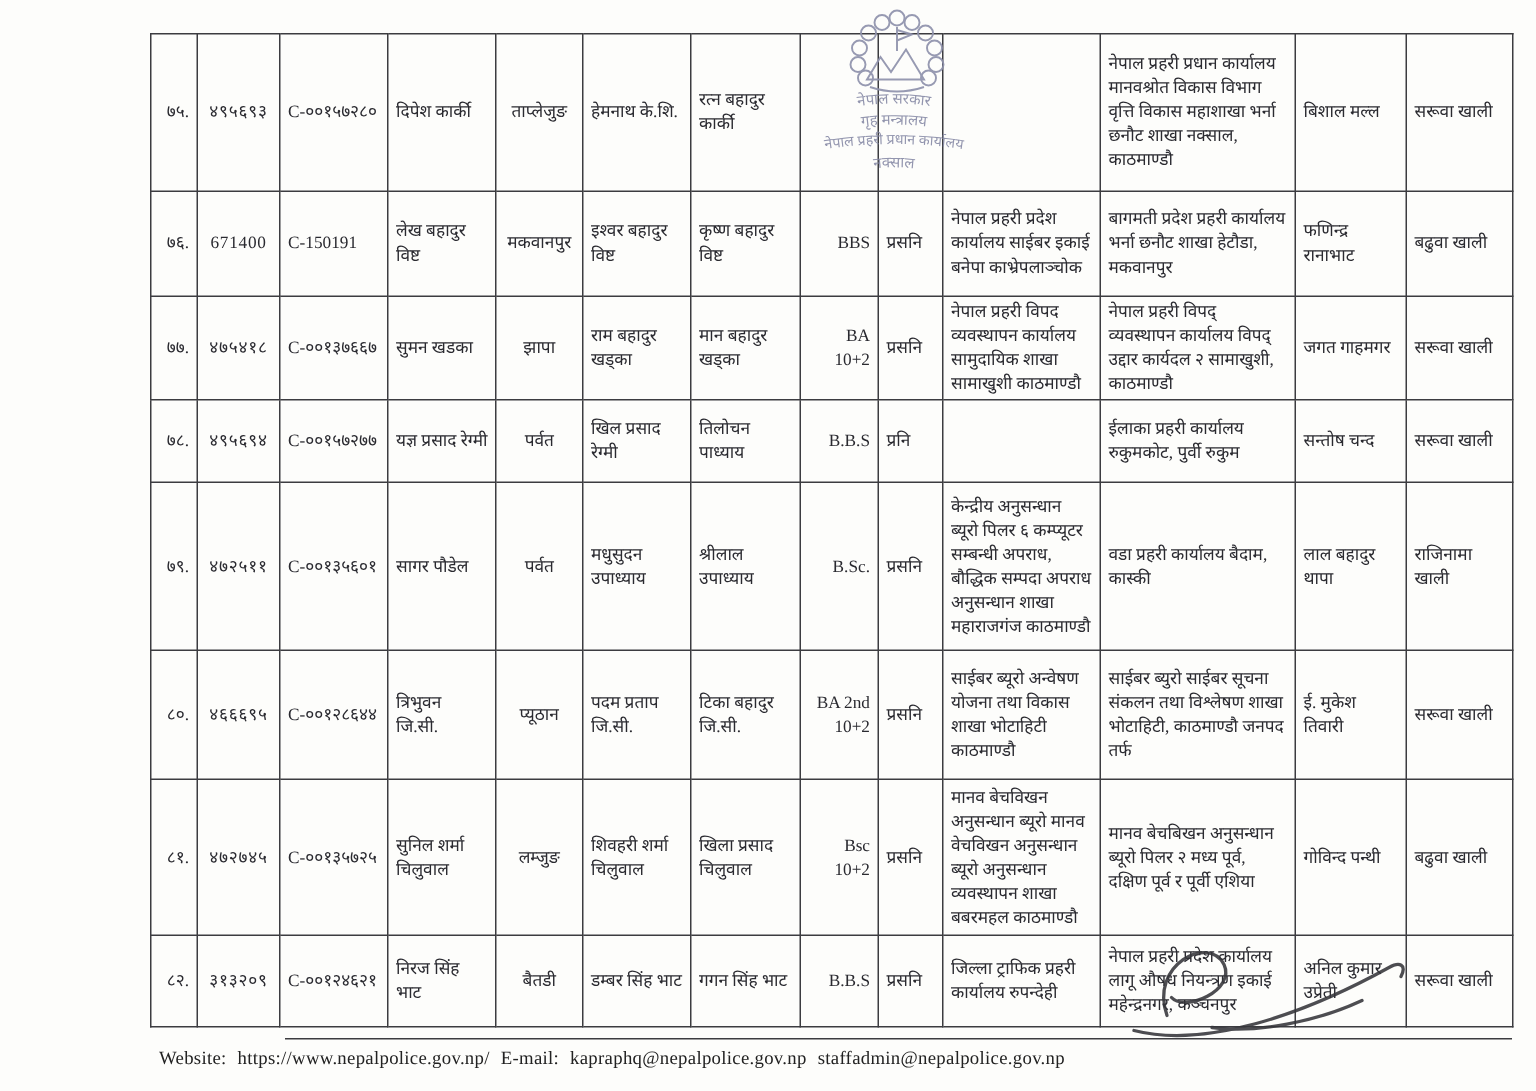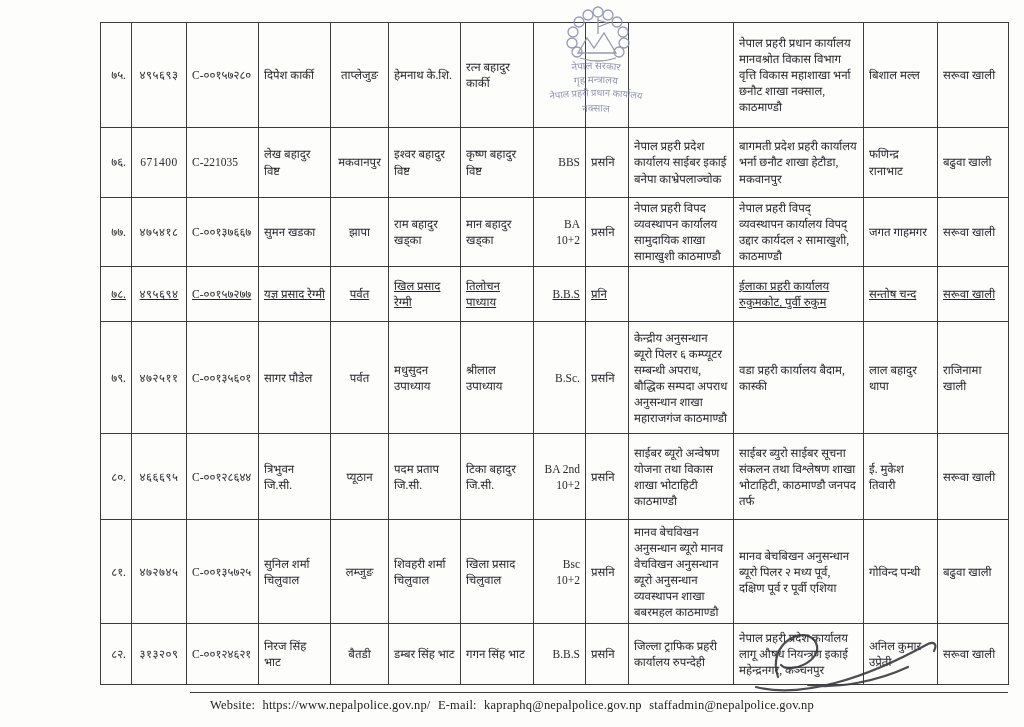--- a/index.html
+++ b/index.html
@@ -44,21 +44,21 @@
     position:absolute;left:748px;top:615px;width:200px;height:95px;
     z-index:6;pointer-events:none;
   }
   
   .footer-rule{
     position:absolute;left:190px;top:692px;width:818px;height:0;
     border-top:1.5px solid #3c3c40;
   }
   .footer-text{
     position:absolute;left:0;top:698px;width:816px;
-    text-align:right;font-size:12.5px;color:#222;
+    text-align:center;font-size:12.5px;color:#222;
     letter-spacing:.2px;
   }
   .footer-text span{margin:0 2px;}
 </style>
 </head>
 <body>
 
 <div class="sheet">
 
   <table class="roster">
@@ -89,21 +89,21 @@
       <td class="c-education"></td>
       <td class="c-rank"></td>
       <td class="c-current"></td>
       <td class="c-new">नेपाल प्रहरी प्रधान कार्यालय मानवश्रोत विकास विभाग वृत्ति विकास महाशाखा भर्ना छनौट शाखा नक्साल, काठमाण्डौ</td>
       <td class="c-recommender">बिशाल मल्ल</td>
       <td class="c-vacancy">सरूवा खाली</td>
     </tr>
         <tr style="height: 70px;">
       <td class="c-sn">७६.</td>
       <td class="c-number">671400</td>
-      <td class="c-code">C-221035</td>
+      <td class="c-code">C-150191</td>
       <td class="c-name">लेख बहादुर विष्ट</td>
       <td class="c-district">मकवानपुर</td>
       <td class="c-father">इश्वर बहादुर विष्ट</td>
       <td class="c-grandfather">कृष्ण बहादुर विष्ट</td>
       <td class="c-education">BBS</td>
       <td class="c-rank">प्रसनि</td>
       <td class="c-current">नेपाल प्रहरी प्रदेश कार्यालय साईबर इकाई बनेपा काभ्रेपलाञ्चोक</td>
       <td class="c-new">बागमती प्रदेश प्रहरी कार्यालय भर्ना छनौट शाखा हेटौडा, मकवानपुर</td>
       <td class="c-recommender">फणिन्द्र रानाभाट</td>
       <td class="c-vacancy">बढुवा खाली</td>
@@ -117,21 +117,21 @@
       <td class="c-father">राम बहादुर खड्का</td>
       <td class="c-grandfather">मान बहादुर खड्का</td>
       <td class="c-education">BA
 10+2</td>
       <td class="c-rank">प्रसनि</td>
       <td class="c-current">नेपाल प्रहरी विपद व्यवस्थापन कार्यालय सामुदायिक शाखा सामाखुशी काठमाण्डौ</td>
       <td class="c-new">नेपाल प्रहरी विपद् व्यवस्थापन कार्यालय विपद् उद्दार कार्यदल २ सामाखुशी, काठमाण्डौ</td>
       <td class="c-recommender">जगत गाहमगर</td>
       <td class="c-vacancy">सरूवा खाली</td>
     </tr>
-        <tr style="height: 55px; text-decoration: underline;">
+        <tr style="height: 55px;">
       <td class="c-sn">७८.</td>
       <td class="c-number">४९५६९४</td>
       <td class="c-code">C-००१५७२७७</td>
       <td class="c-name">यज्ञ प्रसाद रेग्मी</td>
       <td class="c-district">पर्वत</td>
       <td class="c-father">खिल प्रसाद रेग्मी</td>
       <td class="c-grandfather">तिलोचन पाध्याय</td>
       <td class="c-education">B.B.S</td>
       <td class="c-rank">प्रनि</td>
       <td class="c-current"></td>

